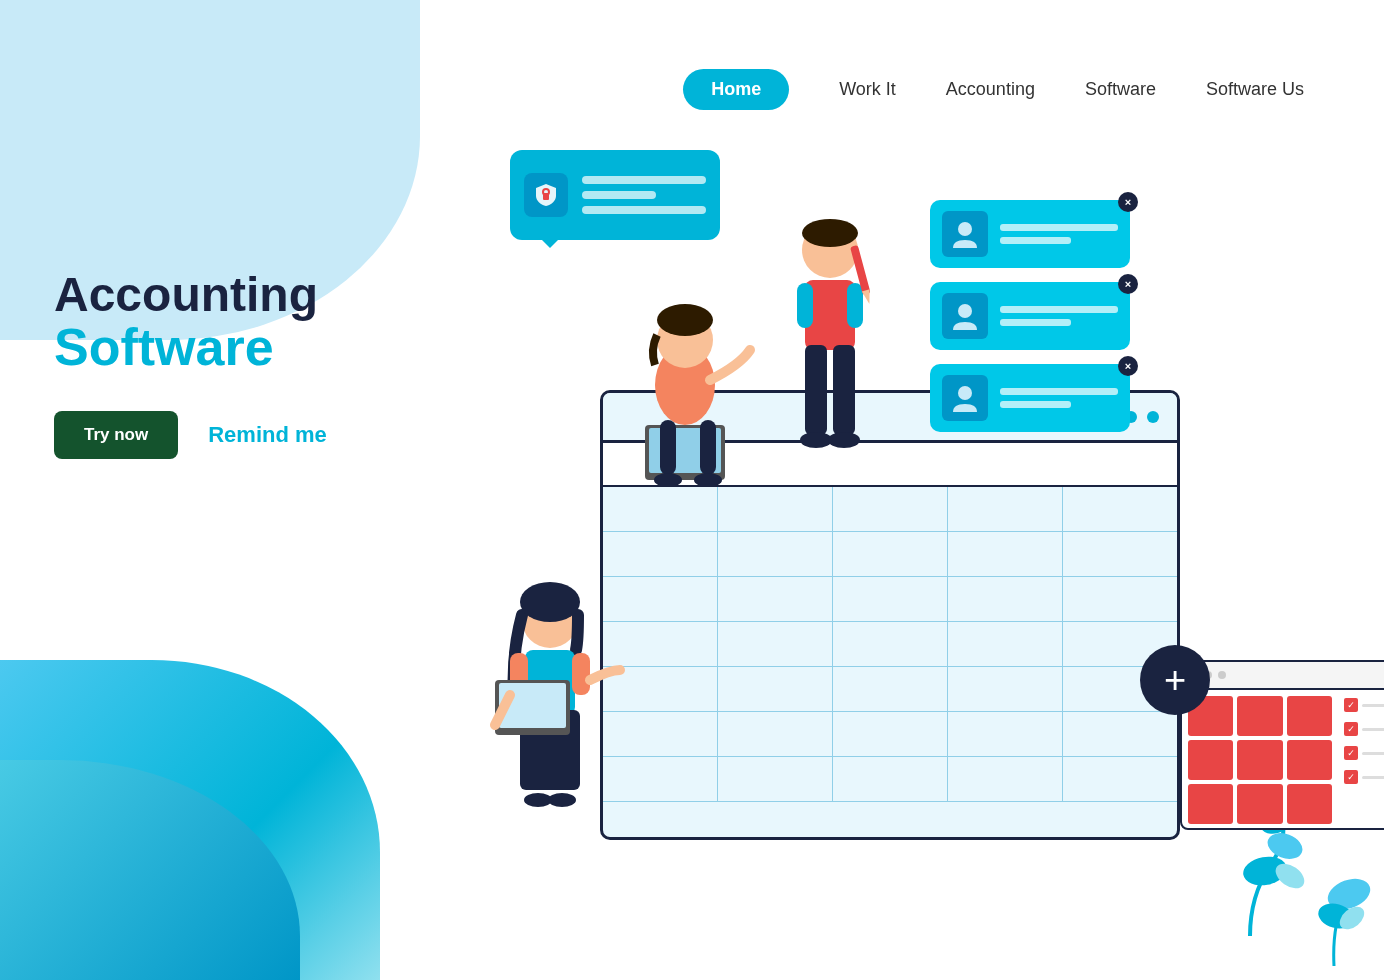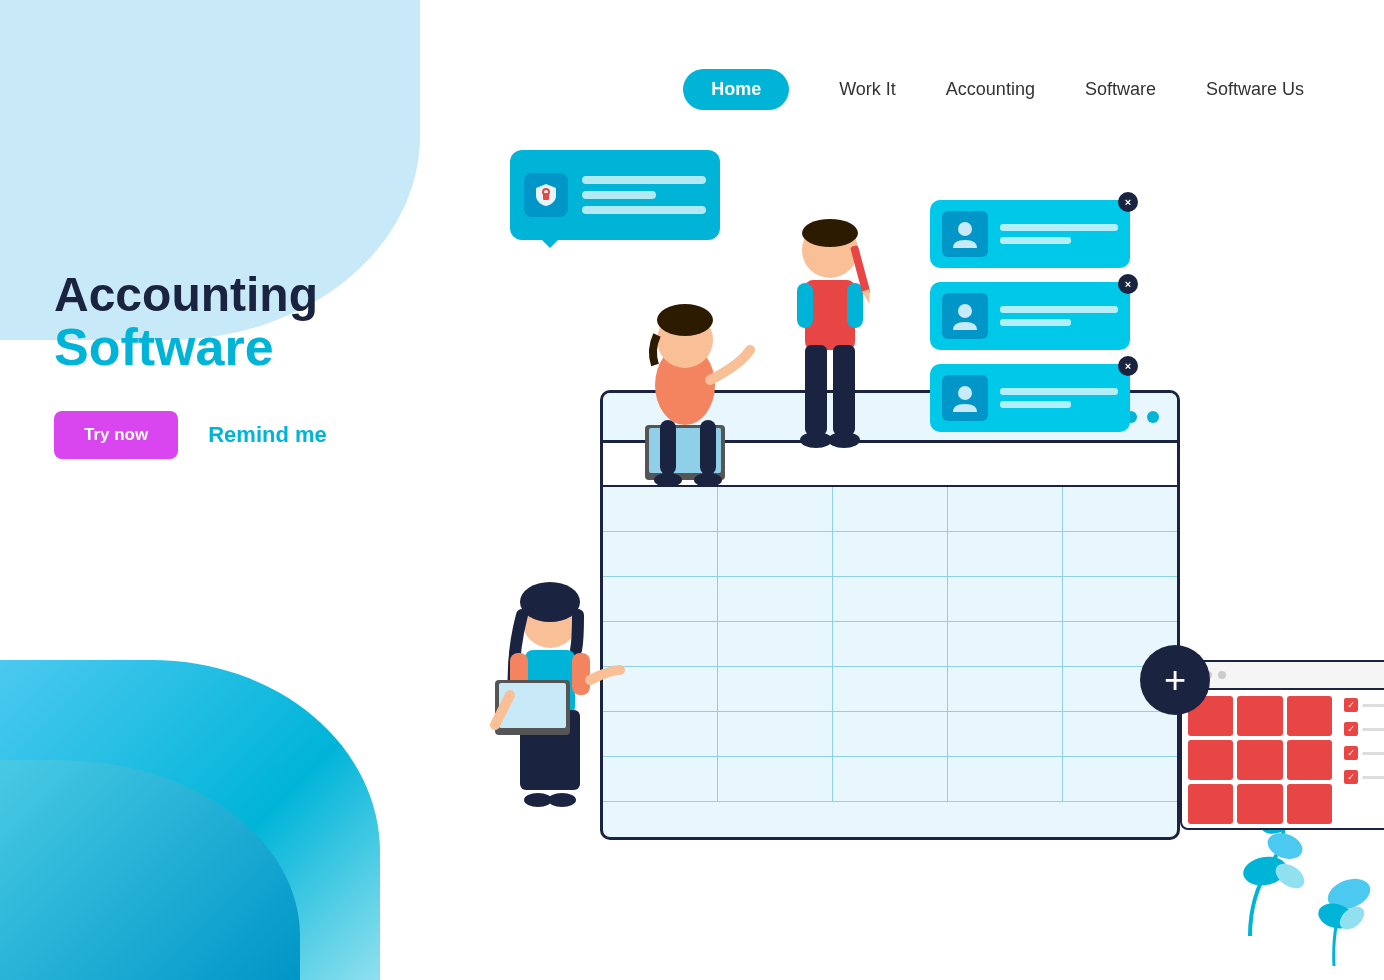--- a/index.html
+++ b/index.html
@@ -92,21 +92,21 @@
       color: #00b4d8;
       line-height: 1.05;
     }
     .hero-buttons {
       display: flex;
       align-items: center;
       gap: 30px;
       margin-top: 36px;
     }
     .btn-try {
-      background: #d946ef;
+      background: #14532d;
       color: white;
       border: none;
       padding: 14px 30px;
       border-radius: 8px;
       font-size: 17px;
       font-weight: 600;
       cursor: pointer;
     }
     .btn-remind {
       color: #00b4d8;

